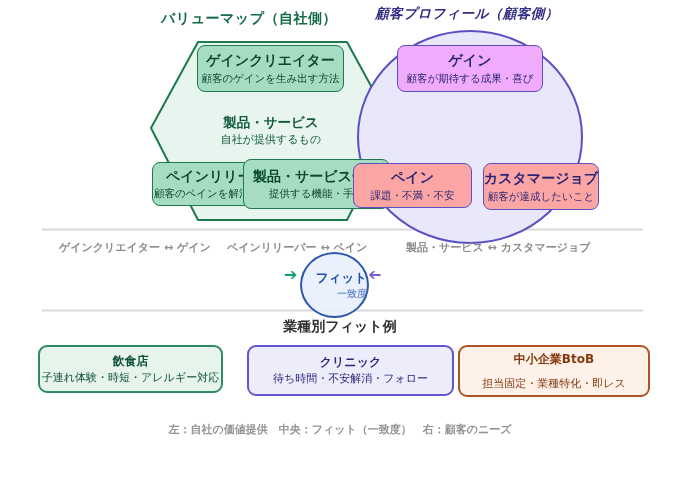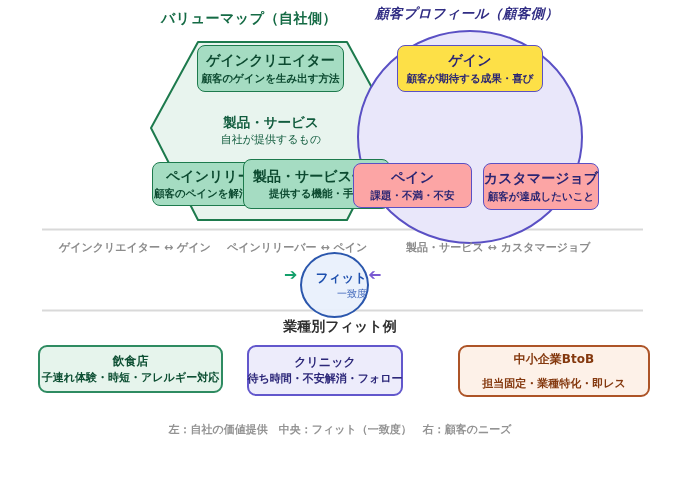--- a/index.html
+++ b/index.html
@@ -8,24 +8,24 @@
   .canvas { position:relative; width:680px; height:480px; background:#ffffff; overflow:hidden; }
   .layer-svg { position:absolute; left:0; top:0; z-index:0; }
 
   .sec-title { position:absolute; font-weight:bold; text-align:center; z-index:2; letter-spacing:.5px; }
   .vm-title { left:119px; top:10px; width:260px; font-size:14px; color:#156b45; }
   .cp-title { left:337px; top:5px; width:260px; font-size:13.5px; color:#312d84;font-style:italic; }
 
   .box { position:absolute; border-radius:8px; display:flex; flex-direction:column;
          align-items:center; justify-content:center; text-align:center; line-height:1.4; }
   .box .t { font-weight:bold; font-size:14px; white-space:nowrap; }
-  .box .d { font-size:10.5px; white-space:nowrap;font-weight:bold; }
+  .box .d { font-size:10.5px; white-space:nowrap; }
   .green-box  { background:#a5dcc2; border:1.5px solid #1d7a4d; color:#0c4a30; }
   .purple-box { background:#fca5a5; border:1.5px solid #5a50c4; color:#2b2673; }
-  .gain-box   { background:#fde047; }
+  .gain-box   { background:#f0abfc; }
 
   .gain-creator { left:197px; top:45px; width:147px; height:47px; z-index:2; }
   .pain-reliever{ left:152px; top:162px; width:142px; height:44px; z-index:2; }
   .ps-list      { left:243px; top:159px; width:147px; height:50px; z-index:3; }
   .pain         { left:353px; top:163px; width:119px; height:45px; z-index:4; }
   .customer-job { left:483px; top:163px; width:116px; height:47px; z-index:4; }
   .gain         { left:397px; top:45px;  width:146px; height:47px; z-index:2; }
 
   .ps-label { position:absolute; left:186px; top:112px; width:170px; text-align:center;
               color:#115c3e; z-index:2; line-height:1.5; }
@@ -49,21 +49,21 @@
   .fit-arrow.left-in  { left:284px; top:267px; color:#13a06b; }
   .fit-arrow.right-in { left:368px; top:267px; color:#7a5ad2; transform:scaleX(-1); }
 
   .examples-heading { position:absolute; left:0; top:318px; width:680px; text-align:center;
                       font-size:14px; font-weight:bold; color:#2f2f2f; z-index:2; }
   .ex-box { border-radius:9px; z-index:2;text-align:right; }
   .ex-box .t { font-size:12px; }
   .ex-box .d { font-size:11px; }
   .ex-1 { left:38px;  top:345px; width:185px; height:48px;
           background:#e6f4ec; border:2px solid #2e8b61; color:#0d4f33; }
-  .ex-2 { left:247px; top:345px; width:156px; height:51px;
+  .ex-2 { left:247px; top:345px; width:207px; height:51px;
           background:#edecfb; border:2px solid #6257cc; color:#2c2779; }
   .ex-3 { left:458px; top:345px; width:192px; height:52px;
           background:#fdf1e8; border:2px solid #ad5427; color:#84380e;gap:8px; }
 
   .footer-note { position:absolute; left:0; top:422px; width:680px; text-align:center;
                  font-size:11px; font-weight:bold; color:#939393; z-index:2; }
 </style>
 </head>
 <body>
 

